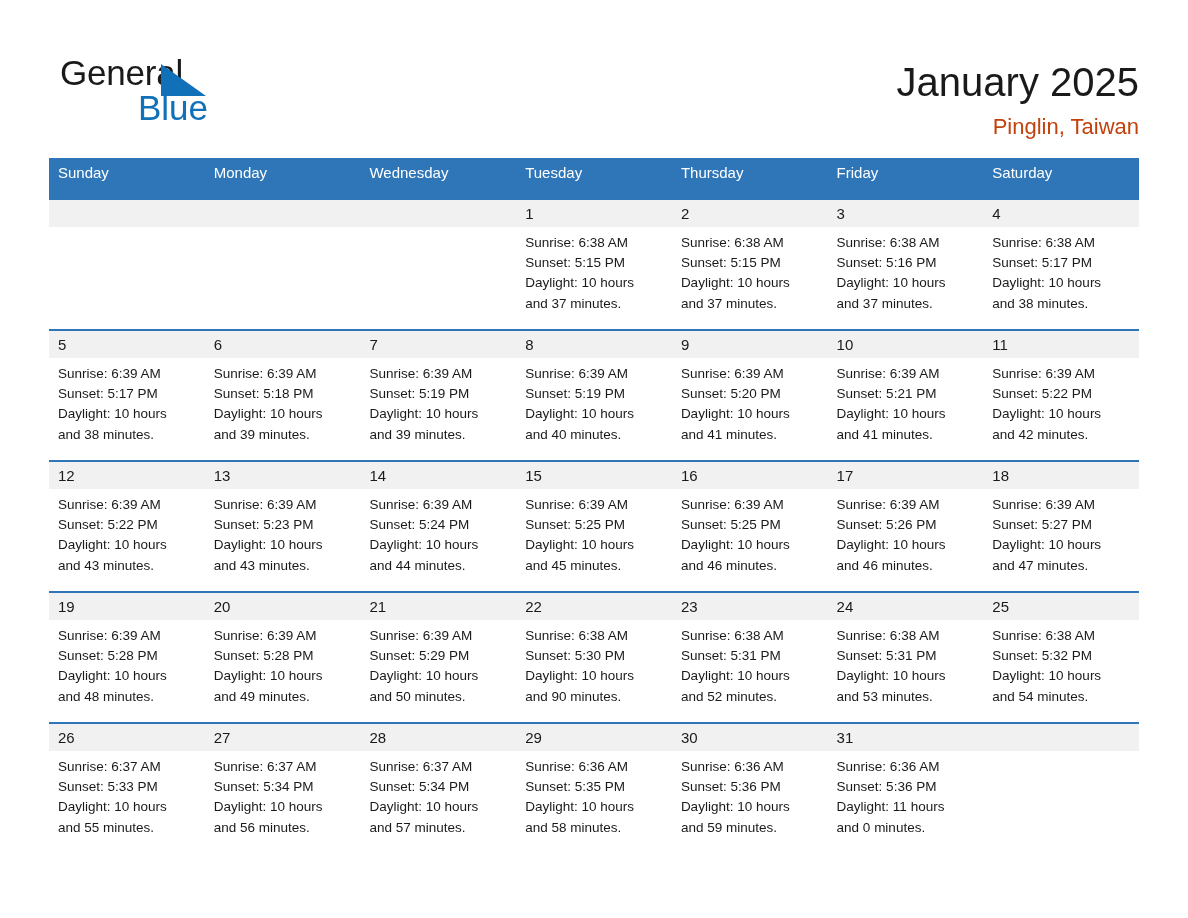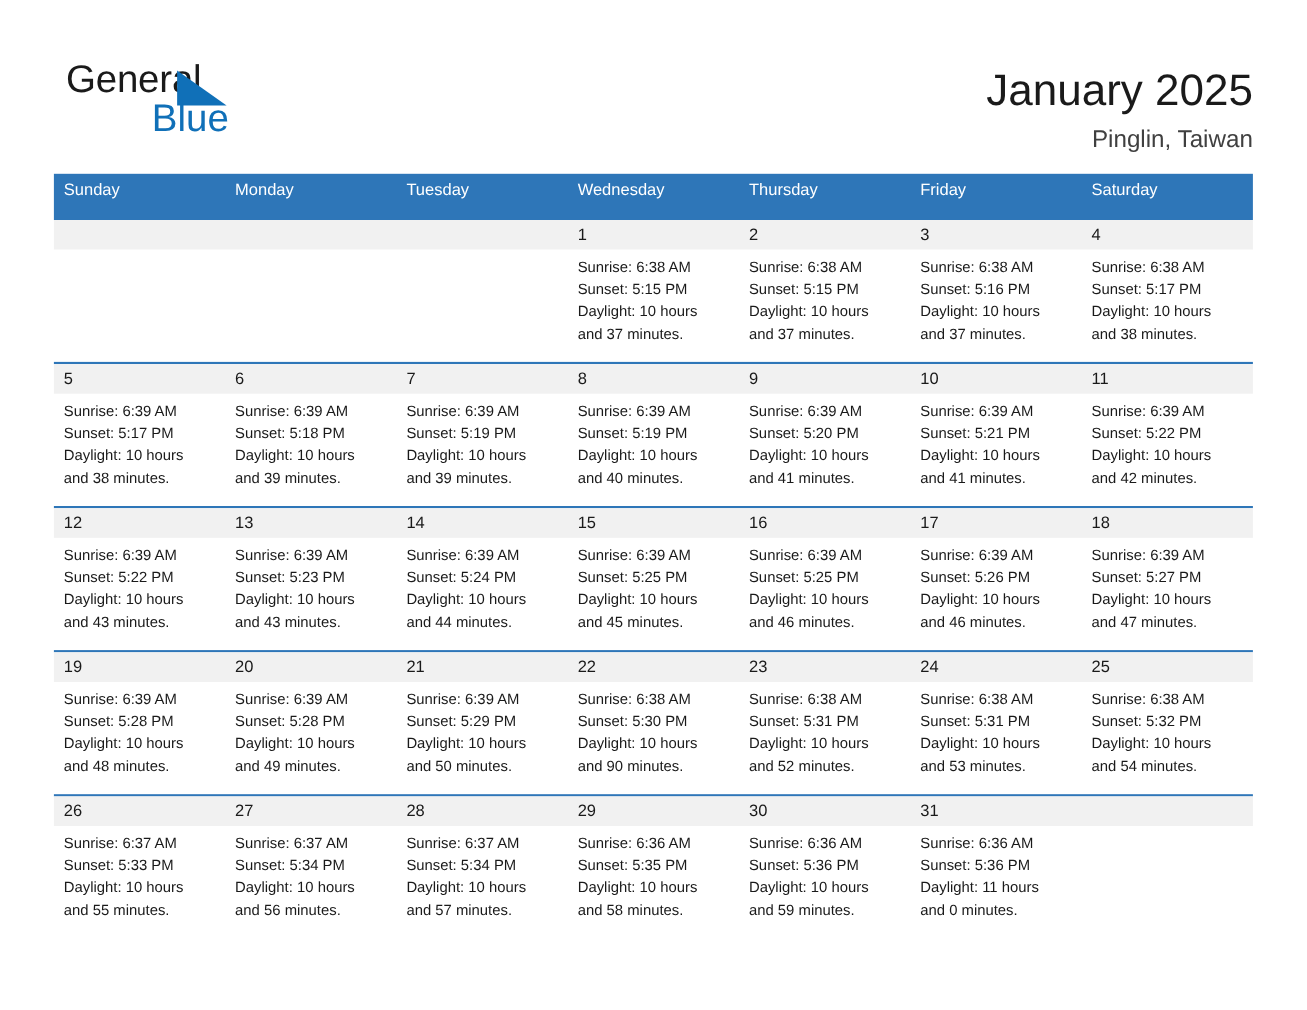--- a/index.html
+++ b/index.html
@@ -72,21 +72,21 @@
   .cal-title {
     font-size: 40px;
     line-height: 52px;
     color: #1a1a1a;
     font-weight: 400;
     white-space: nowrap;
   }
   .cal-subtitle {
     font-size: 22px;
     line-height: 30px;
-    color: #404040;
+    color: #c2410c;
     font-weight: 400;
     margin-top: 4px;
     white-space: nowrap;
   }
 
   
   .calendar {
     position: absolute;
     left: 49px;
     top: 158px;
@@ -161,22 +161,22 @@
       <div class="cal-title">January 2025</div>
       <div class="cal-subtitle">Pinglin, Taiwan</div>
     </div>
   </div>
 
   <div class="calendar">
 
     <div class="cal-head">
       <div class="hcell">Sunday</div>
       <div class="hcell">Monday</div>
+      <div class="hcell">Wednesday</div>
       <div class="hcell">Tuesday</div>
-      <div class="hcell">Wednesday</div>
       <div class="hcell">Thursday</div>
       <div class="hcell">Friday</div>
       <div class="hcell">Saturday</div>
     </div>
 
     <div class="week">
       <div class="numrow">
         <div class="ncell"></div>
         <div class="ncell"></div>
         <div class="ncell"></div>

